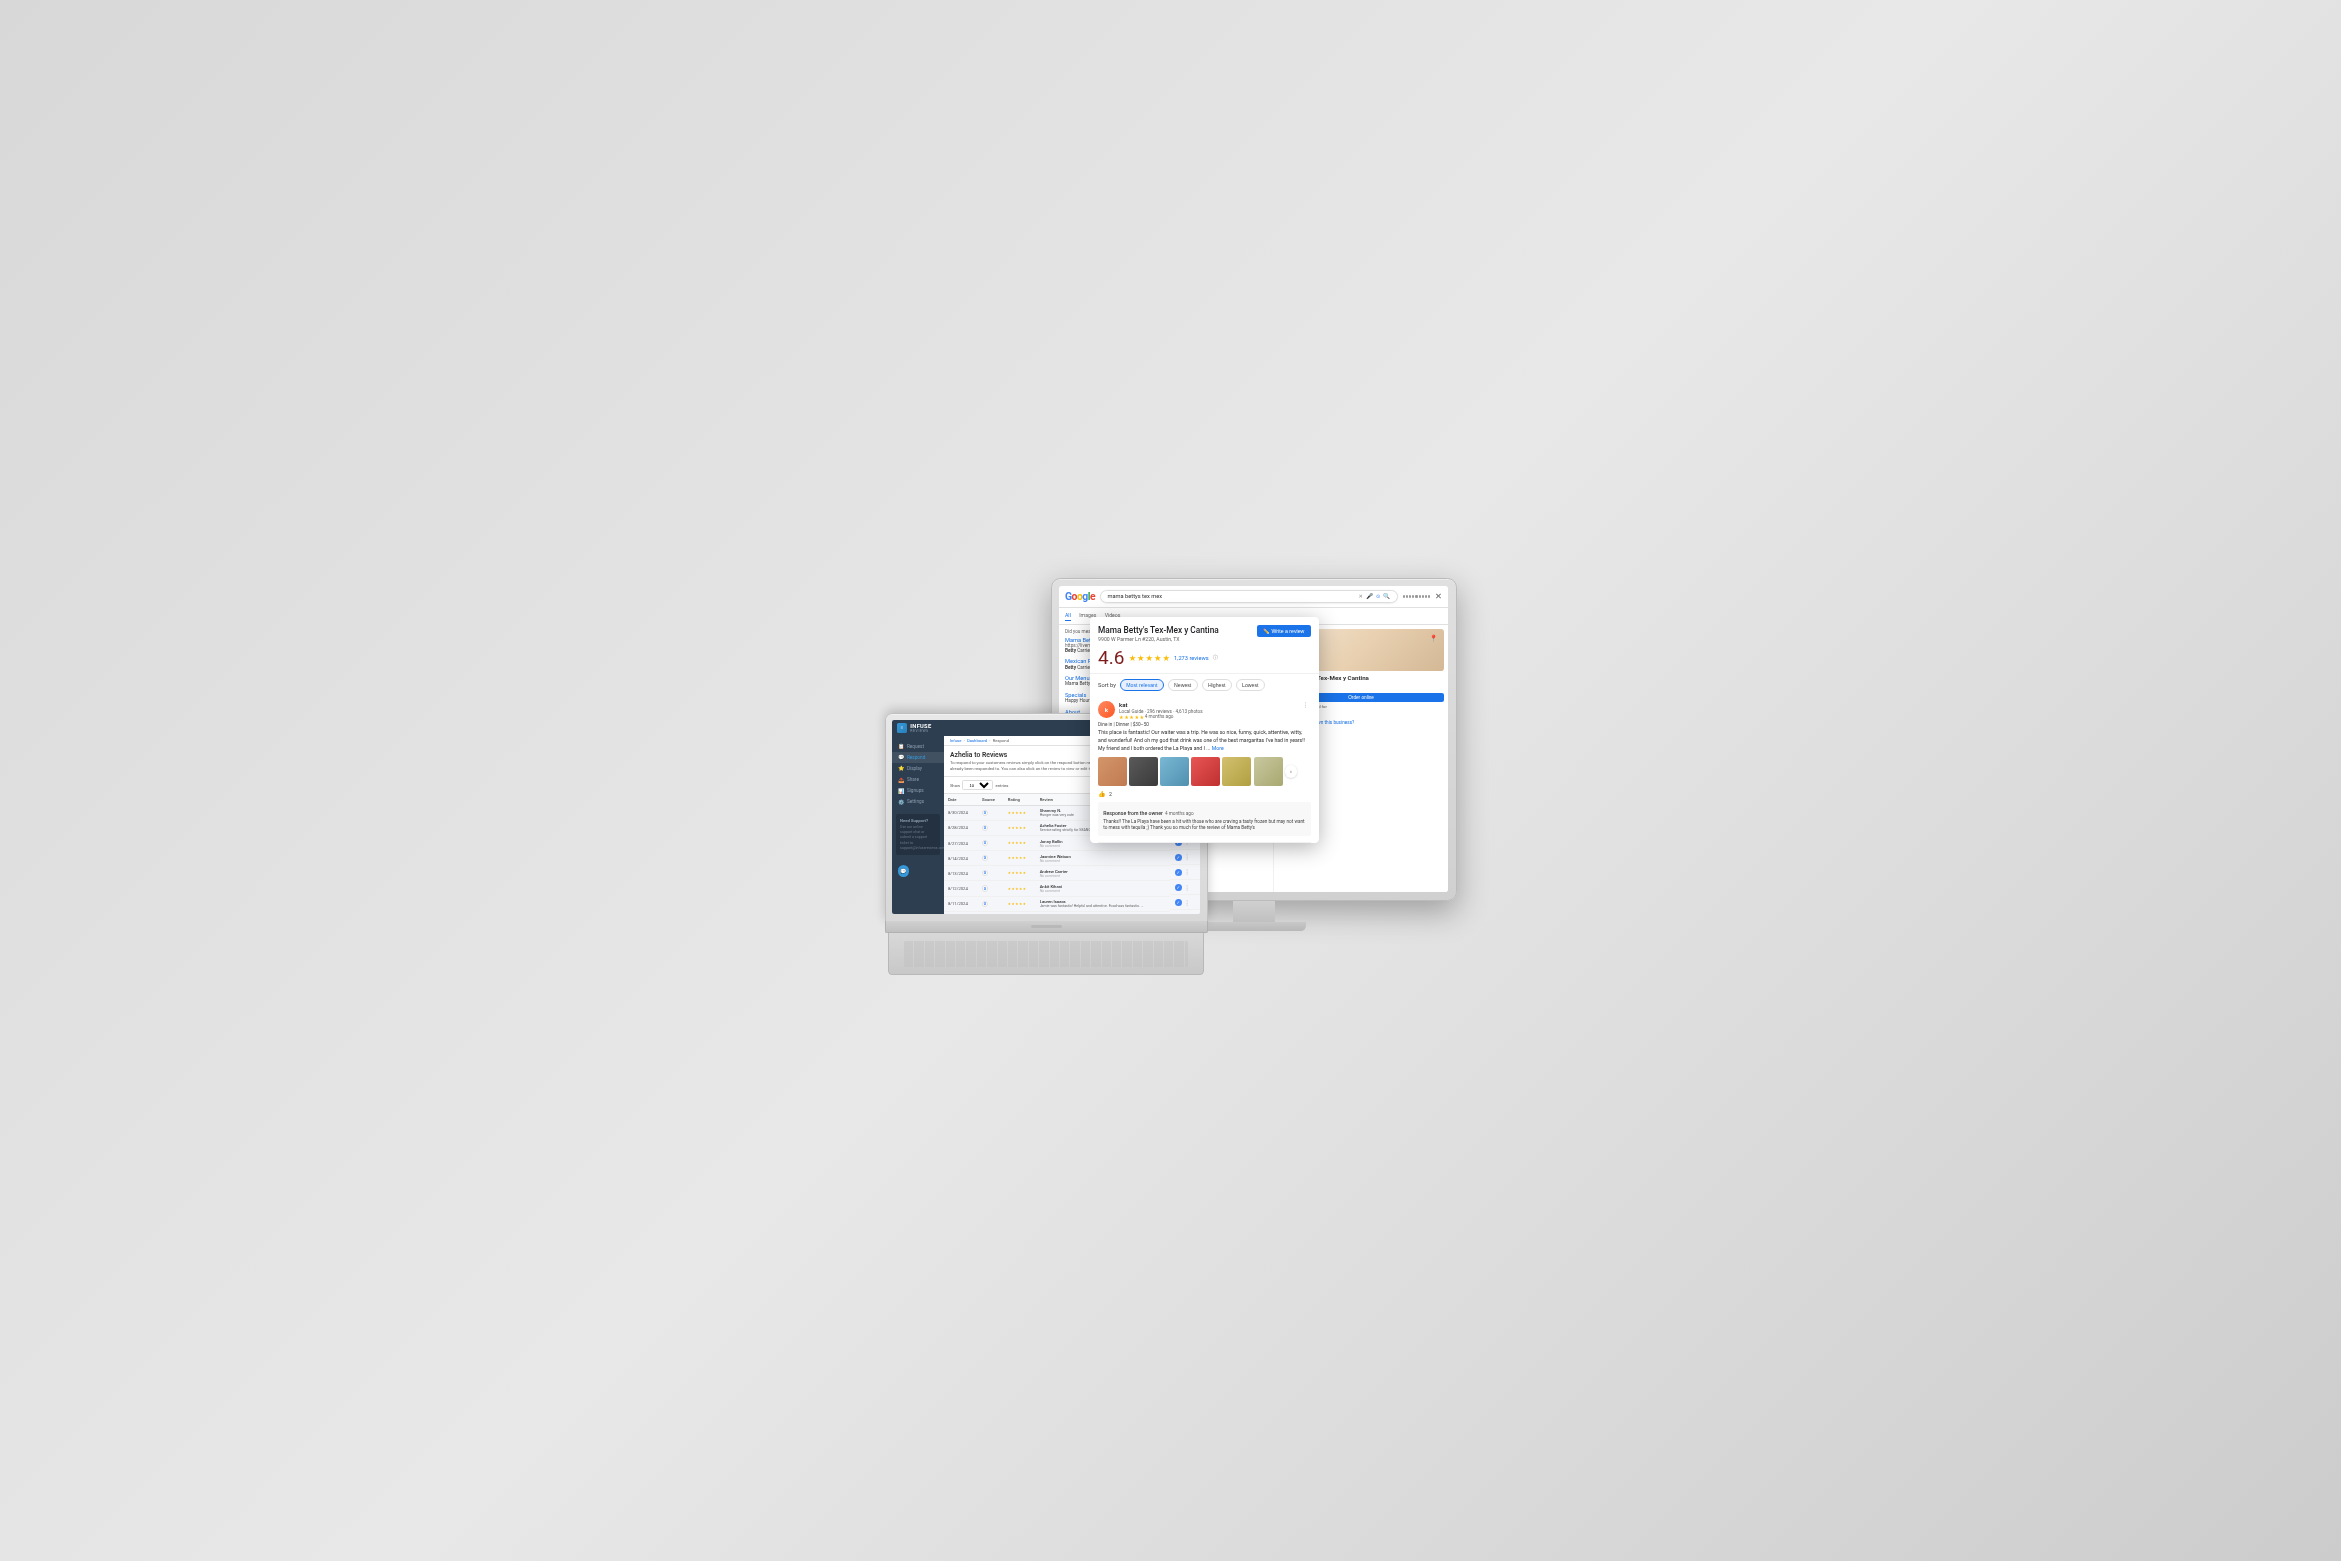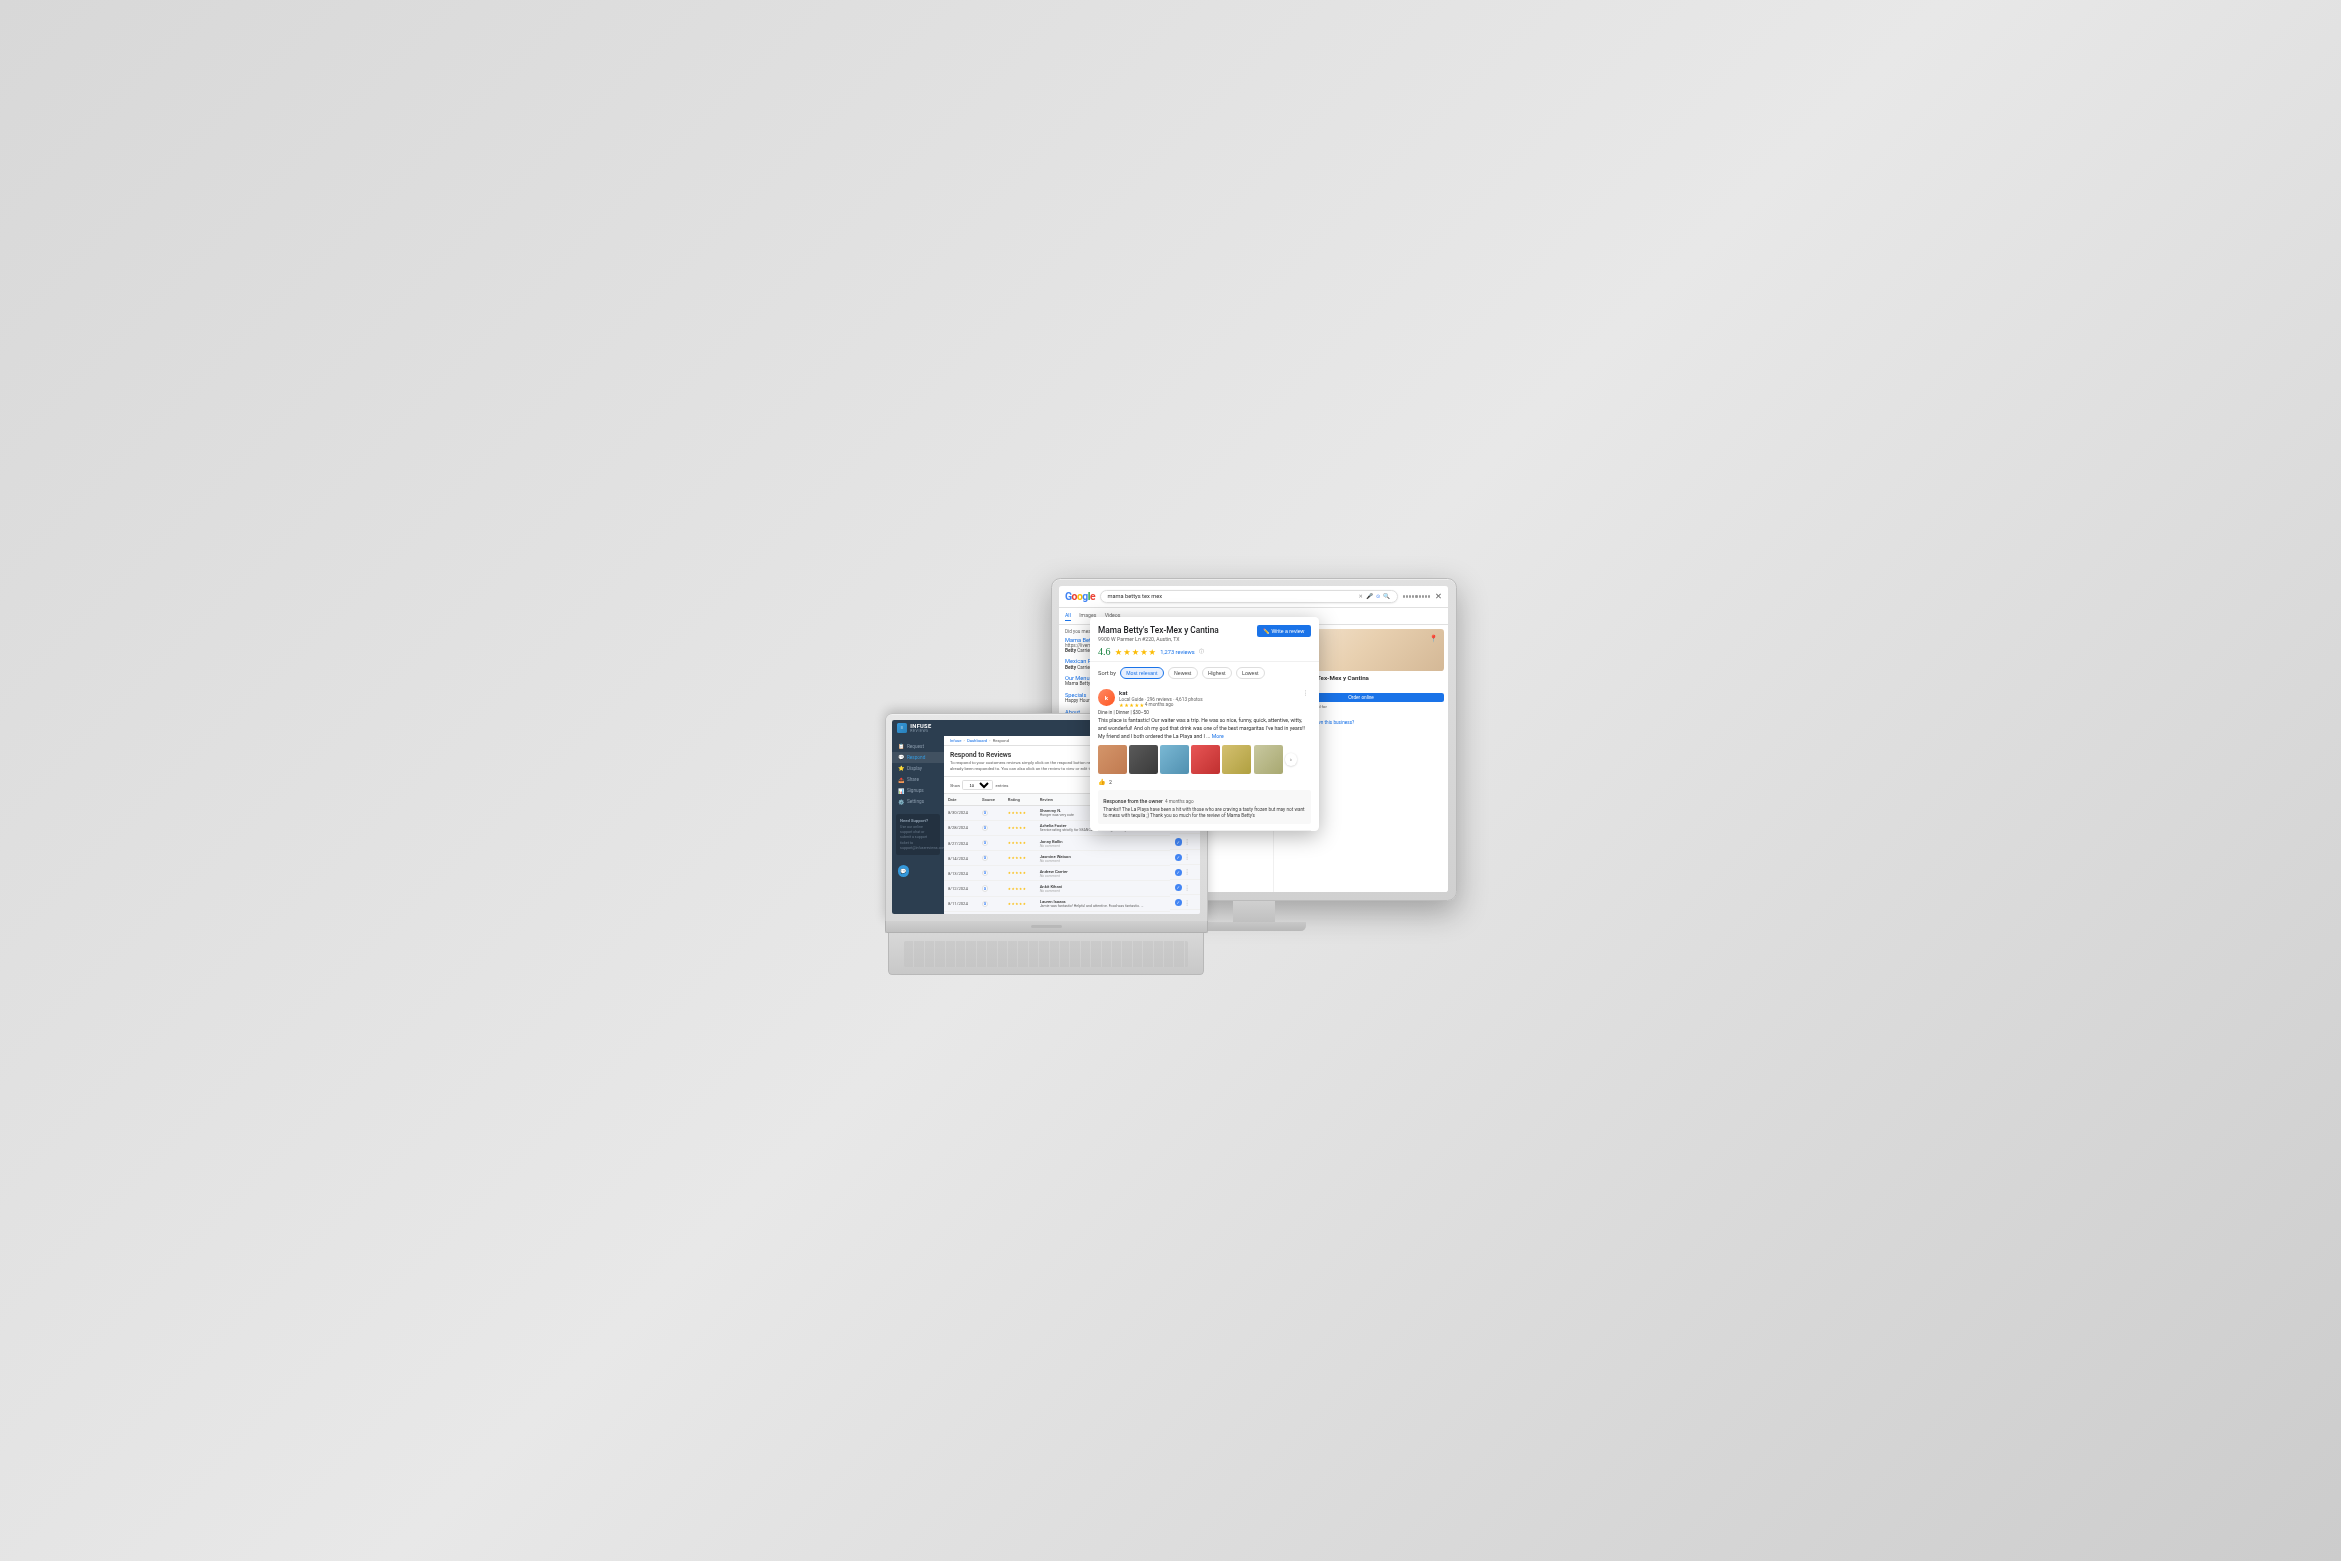--- a/index.html
+++ b/index.html
@@ -319,24 +319,23 @@
     }
 
     .rating-row {
       display: flex;
       align-items: center;
       gap: 4.2px;
       margin-top: 4.2px;
     }
 
     .rating-number {
-      font-size: 10px;
+      font-size: 19px;
       font-weight: 400;
-      color: #15803d;
-      font-family: Liberation Serif, serif;
+      color: #7f1d1d;
     }
 
     .stars {
       display: flex;
       gap: 1px;
     }
 
     .star { color: #FBBC05; font-size: 8.3px; }
     .star-half { color: #FBBC05; font-size: 8.3px; }
 
@@ -1154,21 +1153,21 @@
 
               <div class="infuse-breadcrumb">
                 <span class="breadcrumb-link">Infuse</span>
                 <span class="breadcrumb-sep">›</span>
                 <span class="breadcrumb-link">Dashboard</span>
                 <span class="breadcrumb-sep">›</span>
                 <span>Respond</span>
               </div>
 
               <div class="infuse-page-header">
-                <div class="page-title-infuse">Respond to Reviews</div>
+                <div class="page-title-infuse">Azhelia to Reviews</div>
                 <div class="page-desc">To respond to your customers reviews simply click on the respond button next to the review. If there is a checkmark the review has already been responded to. You can also click on the review to view or edit the responses to your customers.</div>
               </div>
 
               <div class="table-controls">
                 <div class="show-control">
                   <span>Show</span>
                   <select class="show-select">
                     <option>10</option>
                     <option>25</option>
                     <option>50</option>

